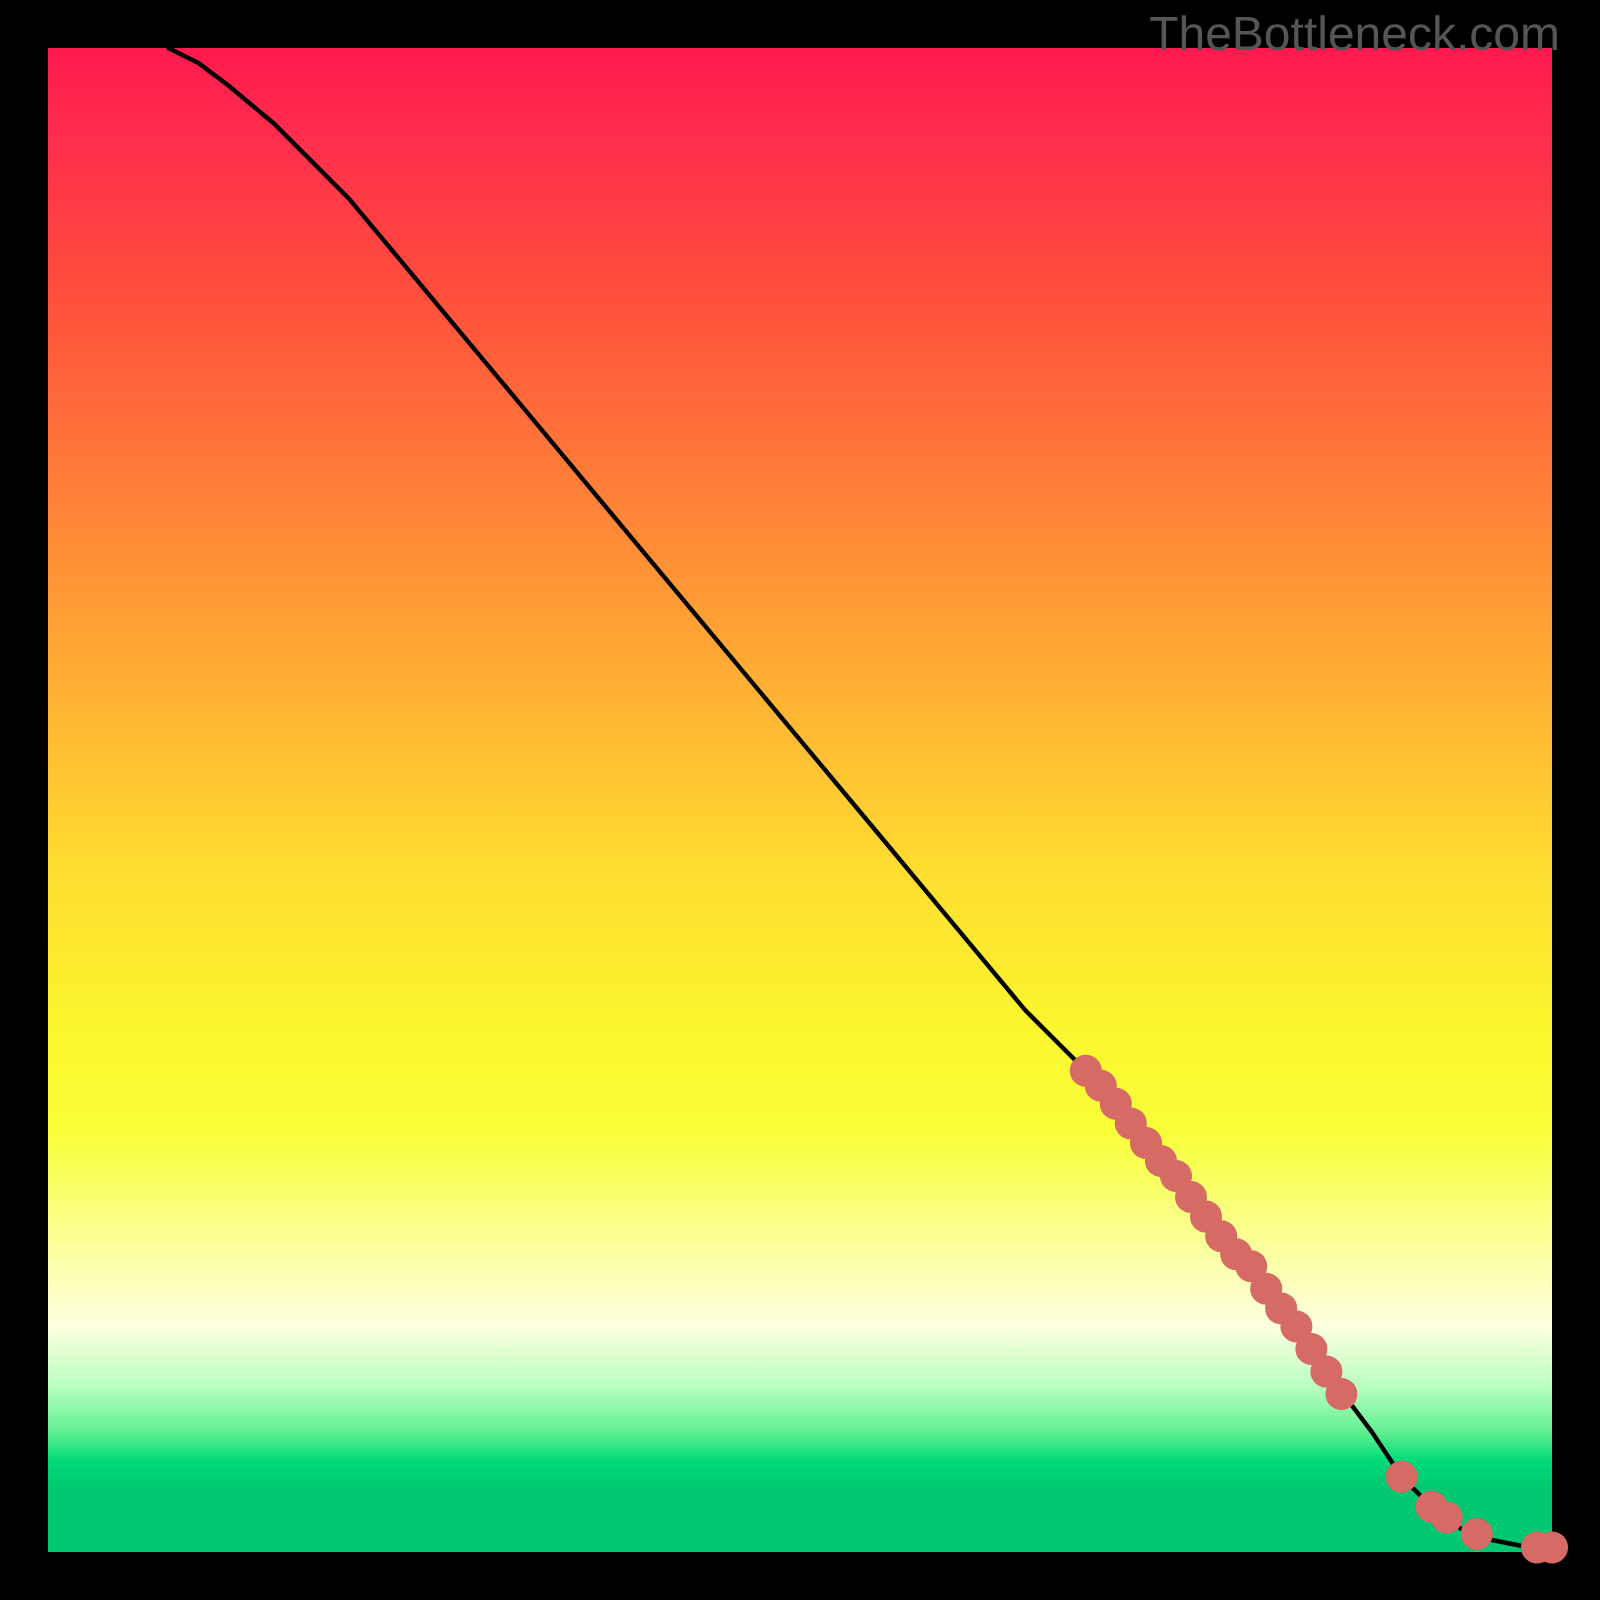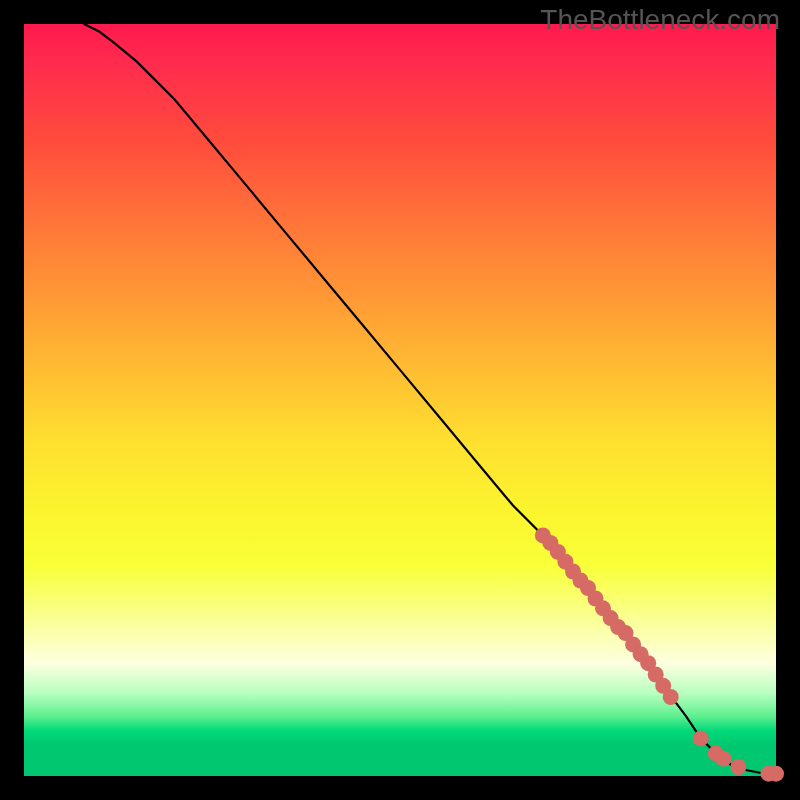--- a/index.html
+++ b/index.html
@@ -8,21 +8,21 @@
     height: 800px;
     background: #000;
     position: relative;
     font-family: Arial, Helvetica, sans-serif;
   }
   .watermark {
     position: absolute;
     top: 4px;
     right: 20px;
     color: #555;
-    font-size: 28px;
+    font-size: 24px;
     font-weight: 500;
     z-index: 10;
   }
   .plot-area {
     position: absolute;
     left: 24px;
     top: 24px;
     width: 752px;
     height: 752px;
     background: linear-gradient(to bottom,

